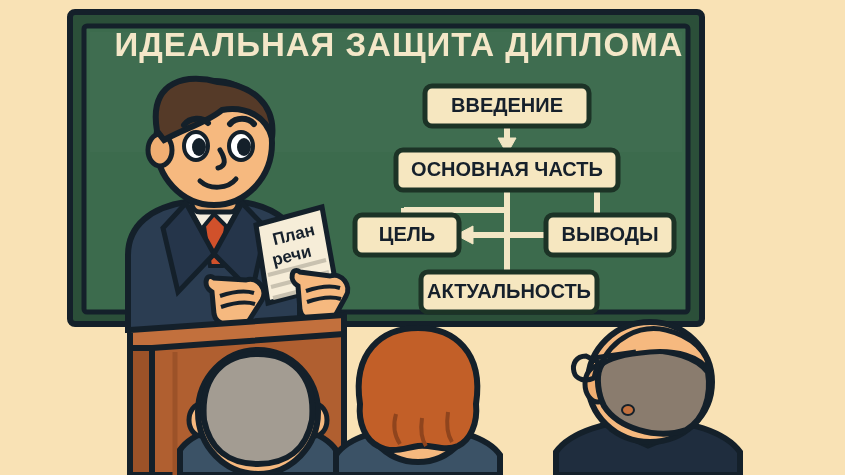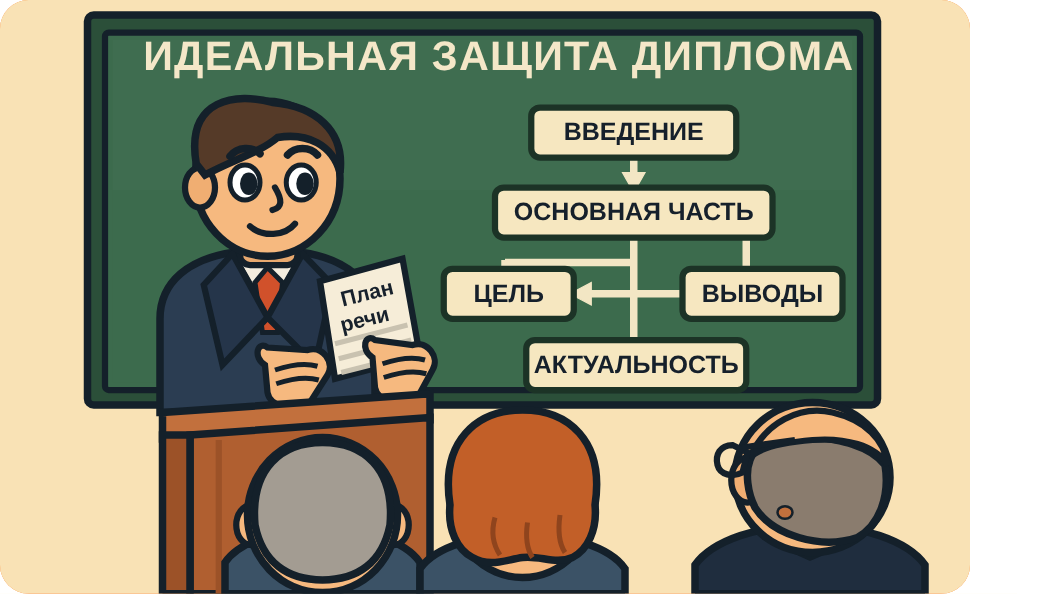--- a/index.html
+++ b/index.html
@@ -1,20 +1,19 @@
 <!DOCTYPE html>
 <html><head>
 <meta charset="utf-8">
 <style>
   html,body{margin:0;padding:0;background:#fff;}
   body{font-family:"Liberation Sans",sans-serif;}
   #scene{
-    position:relative;width:776px;height:475px;overflow:hidden;
+    position:relative;width:845px;height:475px;overflow:hidden;
     background:#f97316;
-    border-radius:23px;
   }
   #scene svg{display:block;width:845px;height:475px;}
   .lbl{
     font-family:"Liberation Sans",sans-serif;
     font-weight:bold;
     fill:#16202B;
     text-anchor:middle;
     dominant-baseline:middle;
   }
   .title-text{

